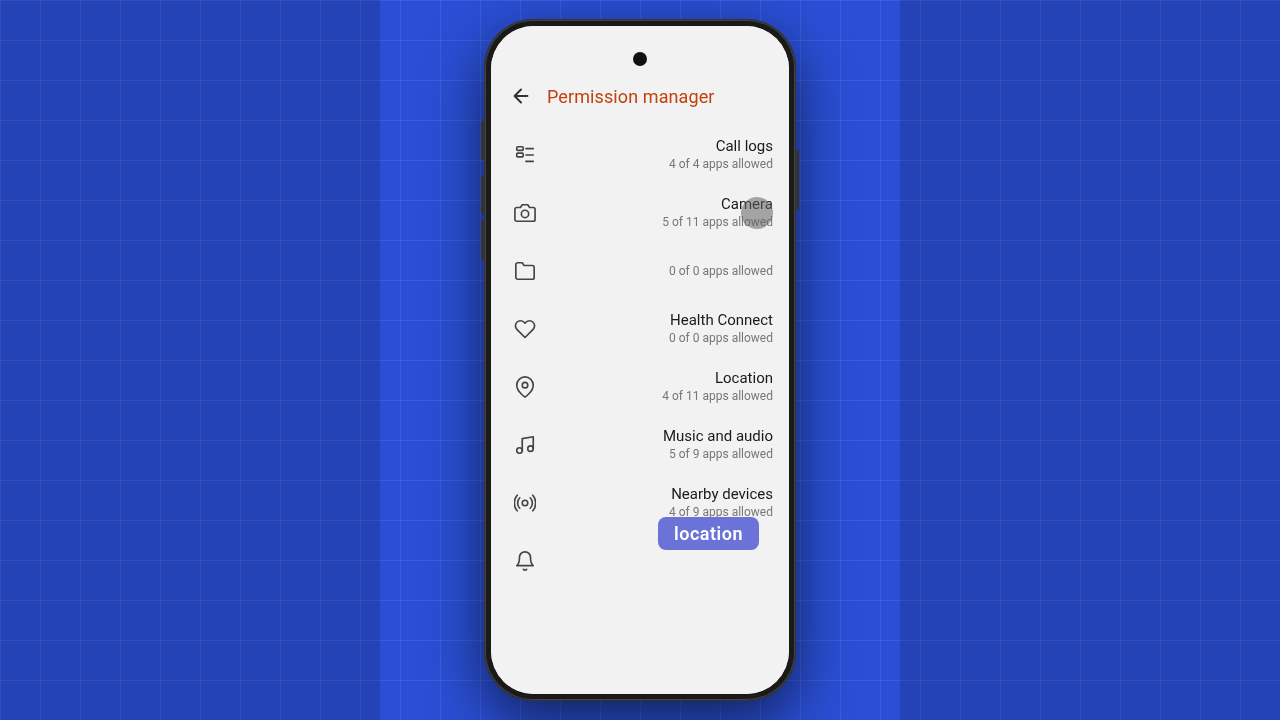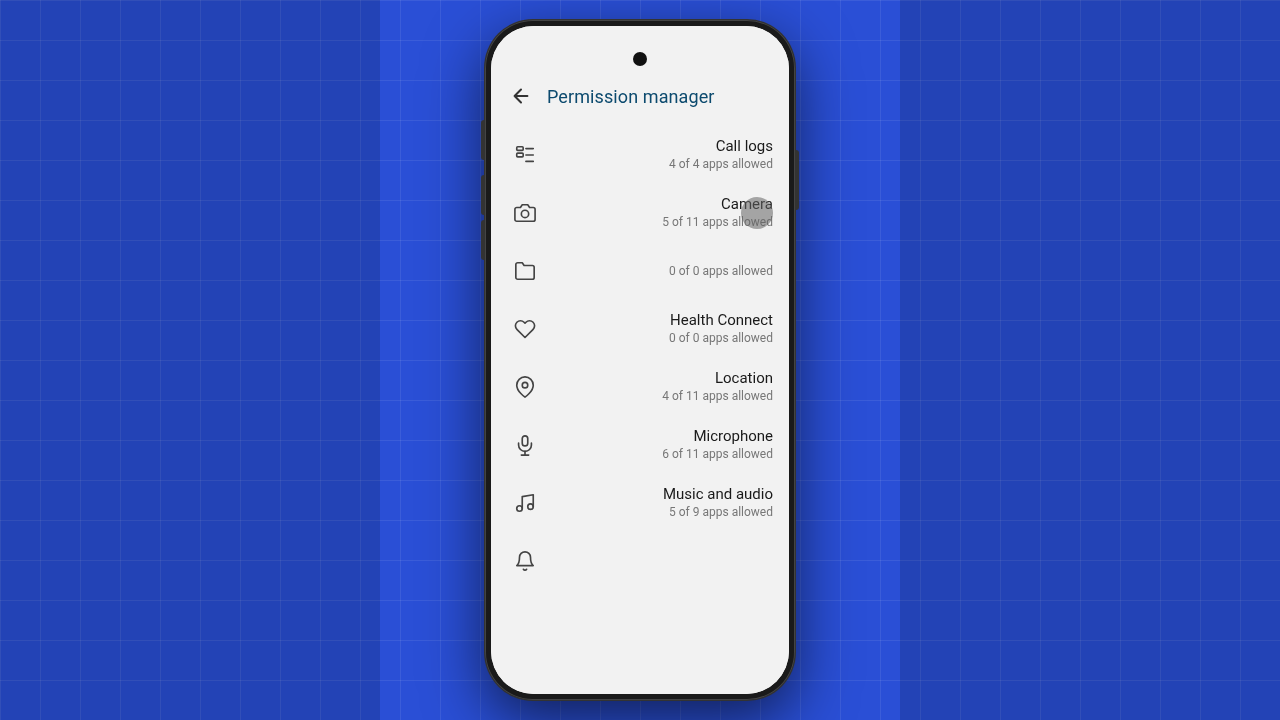--- a/index.html
+++ b/index.html
@@ -123,21 +123,21 @@
       justify-content: center;
       cursor: pointer;
       color: #333;
       font-size: 20px;
       margin-right: 12px;
     }
 
     .page-title-text {
       font-size: 18px;
       font-weight: 400;
-      color: #0c4a6e;
+      color: #c2410c;
       letter-spacing: 0.1px;
     }
 
     .list-container {
       flex: 1;
       overflow-y: auto;
       background: #f2f2f2;
       padding: 4px 0;
       text-align: right;
     }
@@ -309,49 +309,49 @@
                 <path d="M21 10c0 7-9 13-9 13S3 17 3 10a9 9 0 1 1 18 0z"></path>
                 <circle cx="12" cy="10" r="3"></circle>
               </svg>
           </div>
           <div class="item-text">
             <div class="item-name">Location</div>
             <div class="item-sub">4 of 11 apps allowed</div>
           </div>
         </div>
 
-        <div class="list-item">
-          <div class="item-icon">
-            <svg viewBox="0 0 24 24">
-                <rect x="9" y="2" width="6" height="11" rx="3"></rect>
-                <path d="M19 10v2a7 7 0 0 1-14 0v-2"></path>
-                <line x1="12" y1="19" x2="12" y2="23"></line>
-                <line x1="8" y1="23" x2="16" y2="23"></line>
-              </svg>
-          </div>
-          <div class="item-text">
-            <div class="item-name">Microphone</div>
-            <div class="item-sub">6 of 11 apps allowed</div>
-          </div>
-        </div>
 
         <div class="list-item">
           <div class="item-icon">
             <svg viewBox="0 0 24 24">
                 <path d="M9 18V5l12-2v13"></path>
                 <circle cx="6" cy="18" r="3"></circle>
                 <circle cx="18" cy="16" r="3"></circle>
               </svg>
           </div>
           <div class="item-text">
             <div class="item-name">Music and audio</div>
             <div class="item-sub">5 of 9 apps allowed</div>
           </div>
         </div>
 
+        <div class="list-item nearby-item" style="position:relative;">
+          <div class="item-icon">
+            <svg viewBox="0 0 24 24">
+                <circle cx="12" cy="12" r="3"></circle>
+                <path d="M6.3 6.3a8 8 0 0 0 0 11.4M17.7 6.3a8 8 0 0 1 0 11.4"></path>
+                <path d="M3.5 3.5a13 13 0 0 0 0 17M20.5 3.5a13 13 0 0 1 0 17"></path>
+              </svg>
+          </div>
+          <div class="item-text">
+            <div class="item-name">Nearby devices</div>
+            <div class="item-sub">4 of 9 apps allowed</div>
+          </div>
+          <div class="tooltip-badge">location</div>
+        </div>
 
         <div class="list-item">
           <div class="item-icon">
             <svg viewBox="0 0 24 24">
                 <path d="M18 8A6 6 0 0 0 6 8c0 7-3 9-3 9h18s-3-2-3-9"></path>
                 <path d="M13.73 21a2 2 0 0 1-3.46 0"></path>
               </svg>
           </div>
         </div>
 

